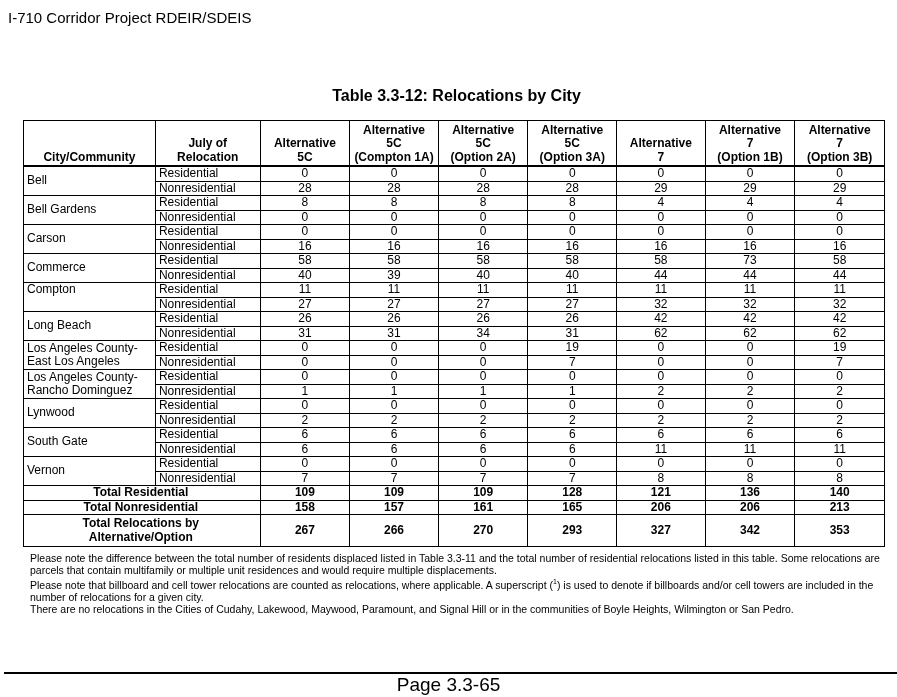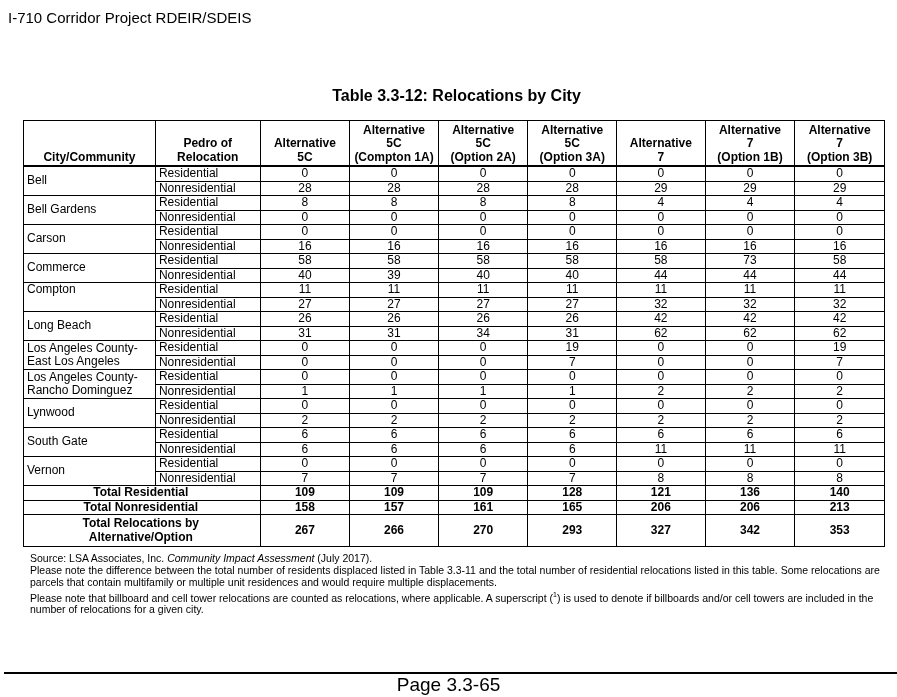--- a/index.html
+++ b/index.html
@@ -65,21 +65,21 @@
     <col style="width:88px">
     <col style="width:89px">
     <col style="width:88px">
     <col style="width:88px">
     <col style="width:89px">
     <col style="width:89px">
   </colgroup>
   <thead>
     <tr id="header-row">
         <th><span>City/Community</span></th>
-        <th><span>Pedro of</span><br><span>Relocation</span></th>
+        <th><span>July of</span><br><span>Relocation</span></th>
         <th><span>Alternative</span><br><span>5C</span></th>
         <th><span>Alternative</span><br><span>5C</span><br><span>(Compton 1A)</span></th>
         <th><span>Alternative</span><br><span>5C</span><br><span>(Option 2A)</span></th>
         <th><span>Alternative</span><br><span>5C</span><br><span>(Option 3A)</span></th>
         <th><span>Alternative</span><br><span>7</span></th>
         <th><span>Alternative</span><br><span>7</span><br><span>(Option 1B)</span></th>
         <th><span>Alternative</span><br><span>7</span><br><span>(Option 3B)</span></th>
       </tr>
   </thead>
   <tbody id="table-body">
@@ -341,19 +341,19 @@
         <td>270</td>
         <td>293</td>
         <td>327</td>
         <td>342</td>
         <td>353</td>
       </tr>
     </tbody>
 </table>
 
 <div class="notes">
-  <p><span>Source: LSA Associates, Inc. </span><i>Community Impact Assessment</i><span> (July 2017).</span></p>
   <p>Please note the difference between the total number of residents displaced listed in Table 3.3-11 and the total number of residential relocations listed in this table. Some relocations are parcels that contain multifamily or multiple unit residences and would require multiple displacements.</p>
   <p><span>Please note that billboard and cell tower relocations are counted as relocations, where applicable. A superscript (</span><sup>1</sup><span>) is used to denote if billboards and/or cell towers are included in the number of relocations for a given city.</span></p>
+  <p>There are no relocations in the Cities of Cudahy, Lakewood, Maywood, Paramount, and Signal Hill or in the communities of Boyle Heights, Wilmington or San Pedro.</p>
 </div>
 
 <div class="footer-rule"></div>
 <div class="page-number">Page 3.3-65</div>
 
 </body></html>

